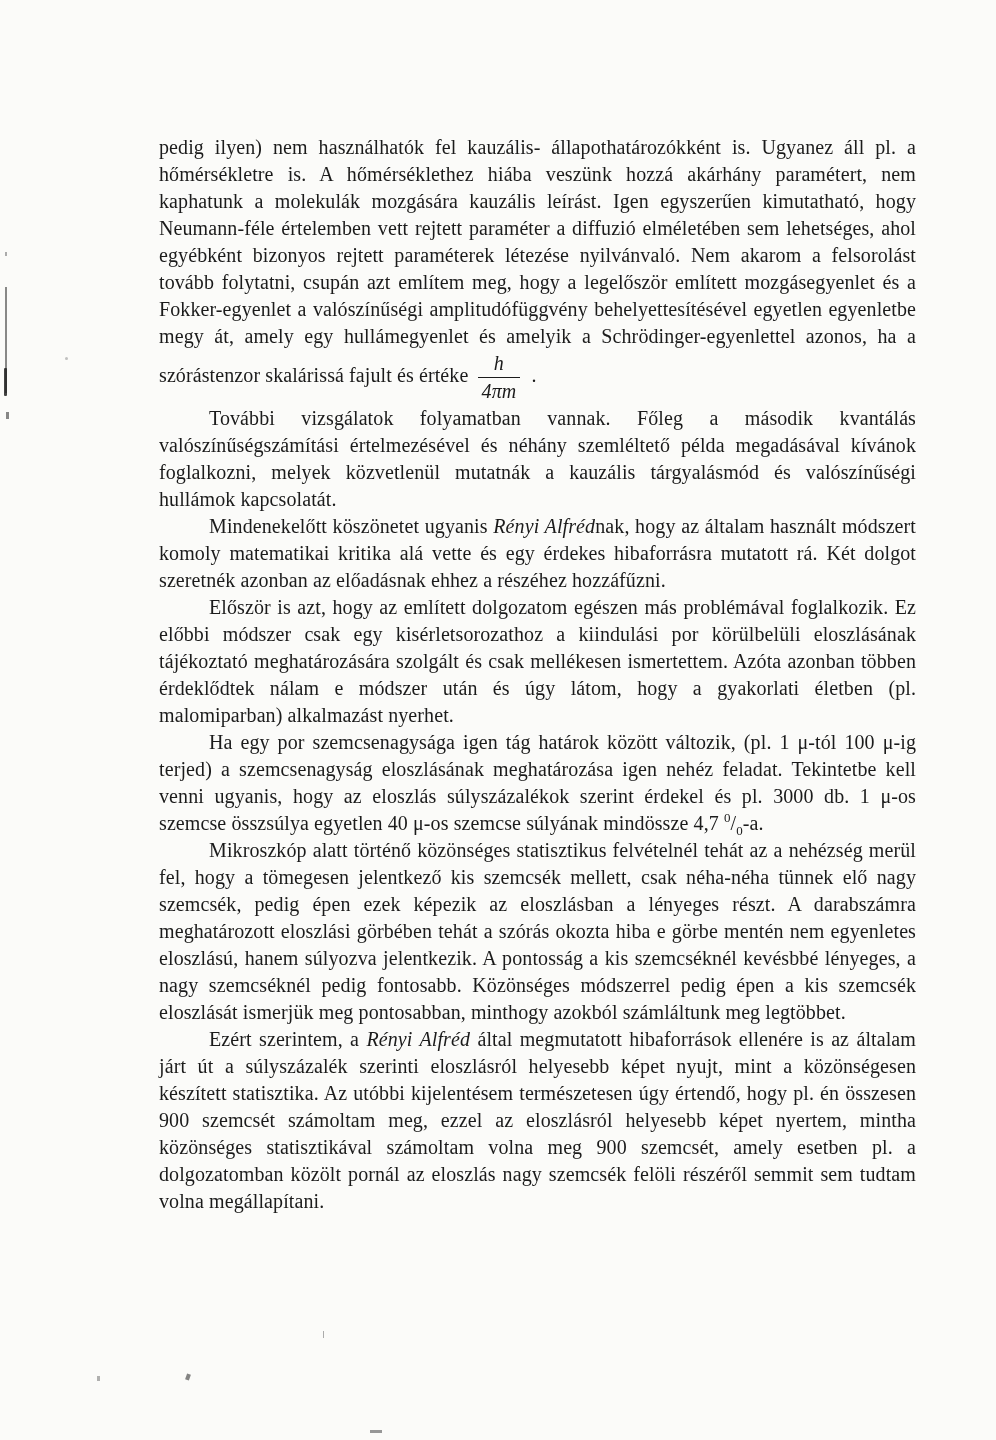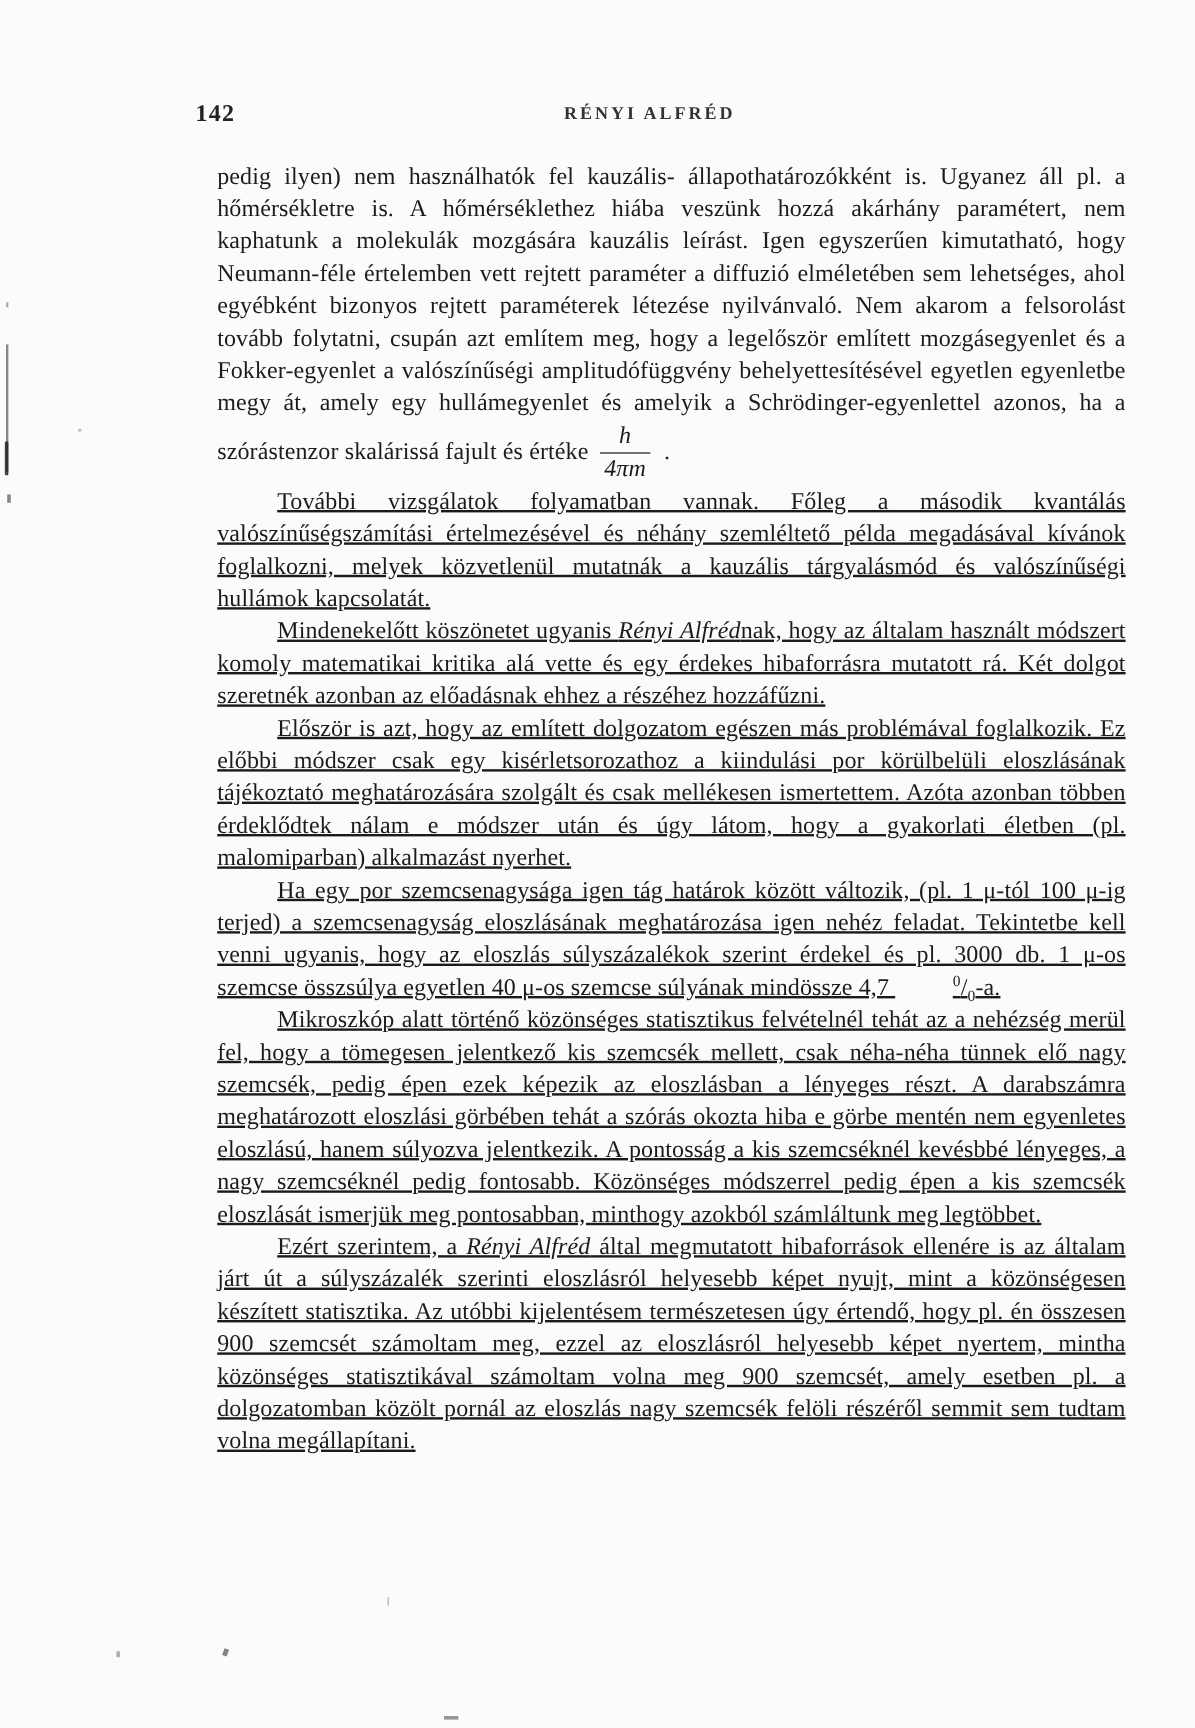--- a/index.html
+++ b/index.html
@@ -16,66 +16,62 @@
   .page-number {
     position:absolute; left:0; top:0;
     font-size:20px; font-weight:bold; letter-spacing:1px; color:#222;
   }
   .running-head {
     position:absolute; left:0; right:0; top:3px; text-align:center;
     font-size:15px; font-weight:bold; letter-spacing:2.5px; color:#333;
   }
 
   .body-text {
-    position:absolute; top:134px; left:181px; width:757px;
+    position:absolute; top:134px; left:159px; width:757px;
     font-size:20px; line-height:27px; text-align:justify;
     letter-spacing:0.1px;
   }
   .para { margin:0; text-indent:0; }
-  .para.indent { text-indent:50px;text-decoration:underline; }
+  .para.indent { text-indent:50px; }
   .it { font-style:italic; }
 
   .speaker-heading {
     margin:16px 0 10px 0;
     font-size:18px; letter-spacing:1px; color:#1b1b1b;
     text-indent:0;
   }
 
   .frac {
     display:inline-block; vertical-align:middle;
     text-align:center; font-style:italic; line-height:1.15;
     margin:2px 6px 2px 4px; font-size:20px;
   }
   .frac .num { display:block; padding:0 12px 2px 12px; border-bottom:1.6px solid #1b1b1b; }
   .frac .den { display:block; padding:2px 4px 0 4px; }
 
-  .pct { white-space:nowrap;margin-left:48px; }
+  .pct { white-space:nowrap; }
   .pct sup, .pct sub { font-size:13px; line-height:0; }
 
   
   .art { position:absolute; pointer-events:none; }
   .art-line1 { left:5px; top:287px; width:2px; height:106px; background:#4a4a4a; opacity:.65; }
   .art-line2 { left:4px; top:368px; width:3px; height:28px; background:#222; border-radius:1px; opacity:.85; }
   .art-s1 { left:6px; top:412px; width:3px; height:7px; background:#555; opacity:.7; }
   .art-s2 { left:5px; top:252px; width:2px; height:4px; background:#777; opacity:.6; }
   .art-s3 { left:65px; top:357px; width:3px; height:3px; background:#999; border-radius:50%; opacity:.6; }
   .art-s4 { left:186px; top:1374px; width:4px; height:6px; background:#444; opacity:.65; transform:rotate(20deg); }
   .art-s5 { left:370px; top:1430px; width:12px; height:3px; background:#555; opacity:.6; }
   .art-s6 { left:323px; top:1331px; width:1px; height:7px; background:#777; opacity:.6; }
   .art-s7 { left:97px; top:1376px; width:3px; height:5px; background:#666; opacity:.5; }
 </style>
 </head>
 <body>
 
 <div class="page">
 
-  <div class="header">
-    <span class="page-number">142</span>
-    <span class="running-head">RÉNYI ALFRÉD</span>
-  </div>
 
   <div class="body-text">
       <p class="para"><span>pedig ilyen) nem használhatók fel kauzális- állapothatározókként is. Ugyanez áll pl. a hőmérsékletre is. A hőmérséklethez hiába veszünk hozzá akárhány paramétert, nem kaphatunk a molekulák mozgására kauzális leírást. Igen egyszerűen kimutatható, hogy Neumann-féle értelemben vett rejtett paraméter a diffuzió elméletében sem lehetséges, ahol egyébként bizonyos rejtett paraméterek létezése nyilvánvaló. Nem akarom a felsorolást tovább folytatni, csupán azt említem meg, hogy a legelőször említett mozgásegyenlet és a Fokker-egyenlet a valószínűségi amplitudófüggvény behelyettesítésével egyetlen egyenletbe megy át, amely egy hullámegyenlet és amelyik a Schrödinger-egyenlettel azonos, ha a szórástenzor skalárissá fajult és értéke </span><span class="frac"><span class="num">h</span><span class="den">4πm</span></span><span> .</span></p>
       <p class="para indent"><span>További vizsgálatok folyamatban vannak. Főleg a második kvantálás valószínűségszámítási értelmezésével és néhány szemléltető példa megadásával kívánok foglalkozni, melyek közvetlenül mutatnák a kauzális tárgyalásmód és valószínűségi hullámok kapcsolatát.</span></p>
       <p class="para indent"><span>Mindenekelőtt köszönetet ugyanis </span><span class="it">Rényi Alfréd</span><span>nak, hogy az általam használt módszert komoly matematikai kritika alá vette és egy érdekes hibaforrásra mutatott rá. Két dolgot szeretnék azonban az előadásnak ehhez a részéhez hozzáfűzni.</span></p>
       <p class="para indent"><span>Először is azt, hogy az említett dolgozatom egészen más problémával foglalkozik. Ez előbbi módszer csak egy kisérletsorozathoz a kiindulási por körülbelüli eloszlásának tájékoztató meghatározására szolgált és csak mellékesen ismertettem. Azóta azonban többen érdeklődtek nálam e módszer után és úgy látom, hogy a gyakorlati életben (pl. malomiparban) alkalmazást nyerhet.</span></p>
       <p class="para indent"><span>Ha egy por szemcsenagysága igen tág határok között változik, (pl. 1 μ-tól 100 μ-ig terjed) a szemcsenagyság eloszlásának meghatározása igen nehéz feladat. Tekintetbe kell venni ugyanis, hogy az eloszlás súlyszázalékok szerint érdekel és pl. 3000 db. 1 μ-os szemcse összsúlya egyetlen 40 μ-os szemcse súlyának mindössze 4,7 </span><span class="pct"><sup>0</sup>/<sub>0</sub></span><span>-a.</span></p>
       <p class="para indent"><span>Mikroszkóp alatt történő közönséges statisztikus felvételnél tehát az a nehézség merül fel, hogy a tömegesen jelentkező kis szemcsék mellett, csak néha-néha tünnek elő nagy szemcsék, pedig épen ezek képezik az eloszlásban a lényeges részt. A darabszámra meghatározott eloszlási görbében tehát a szórás okozta hiba e görbe mentén nem egyenletes eloszlású, hanem súlyozva jelentkezik. A pontosság a kis szemcséknél kevésbbé lényeges, a nagy szemcséknél pedig fontosabb. Közönséges módszerrel pedig épen a kis szemcsék eloszlását ismerjük meg pontosabban, minthogy azokból számláltunk meg legtöbbet.</span></p>
       <p class="para indent"><span>Ezért szerintem, a </span><span class="it">Rényi Alfréd</span><span> által megmutatott hibaforrások ellenére is az általam járt út a súlyszázalék szerinti eloszlásról helyesebb képet nyujt, mint a közönségesen készített statisztika. Az utóbbi kijelentésem természetesen úgy értendő, hogy pl. én összesen 900 szemcsét számoltam meg, ezzel az eloszlásról helyesebb képet nyertem, mintha közönséges statisztikával számoltam volna meg 900 szemcsét, amely esetben pl. a dolgozatomban közölt pornál az eloszlás nagy szemcsék felöli részéről semmit sem tudtam volna megállapítani.</span></p>
     </div>

